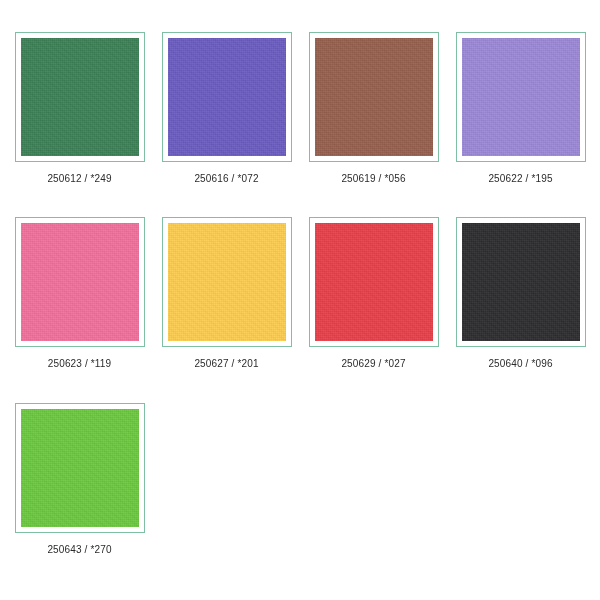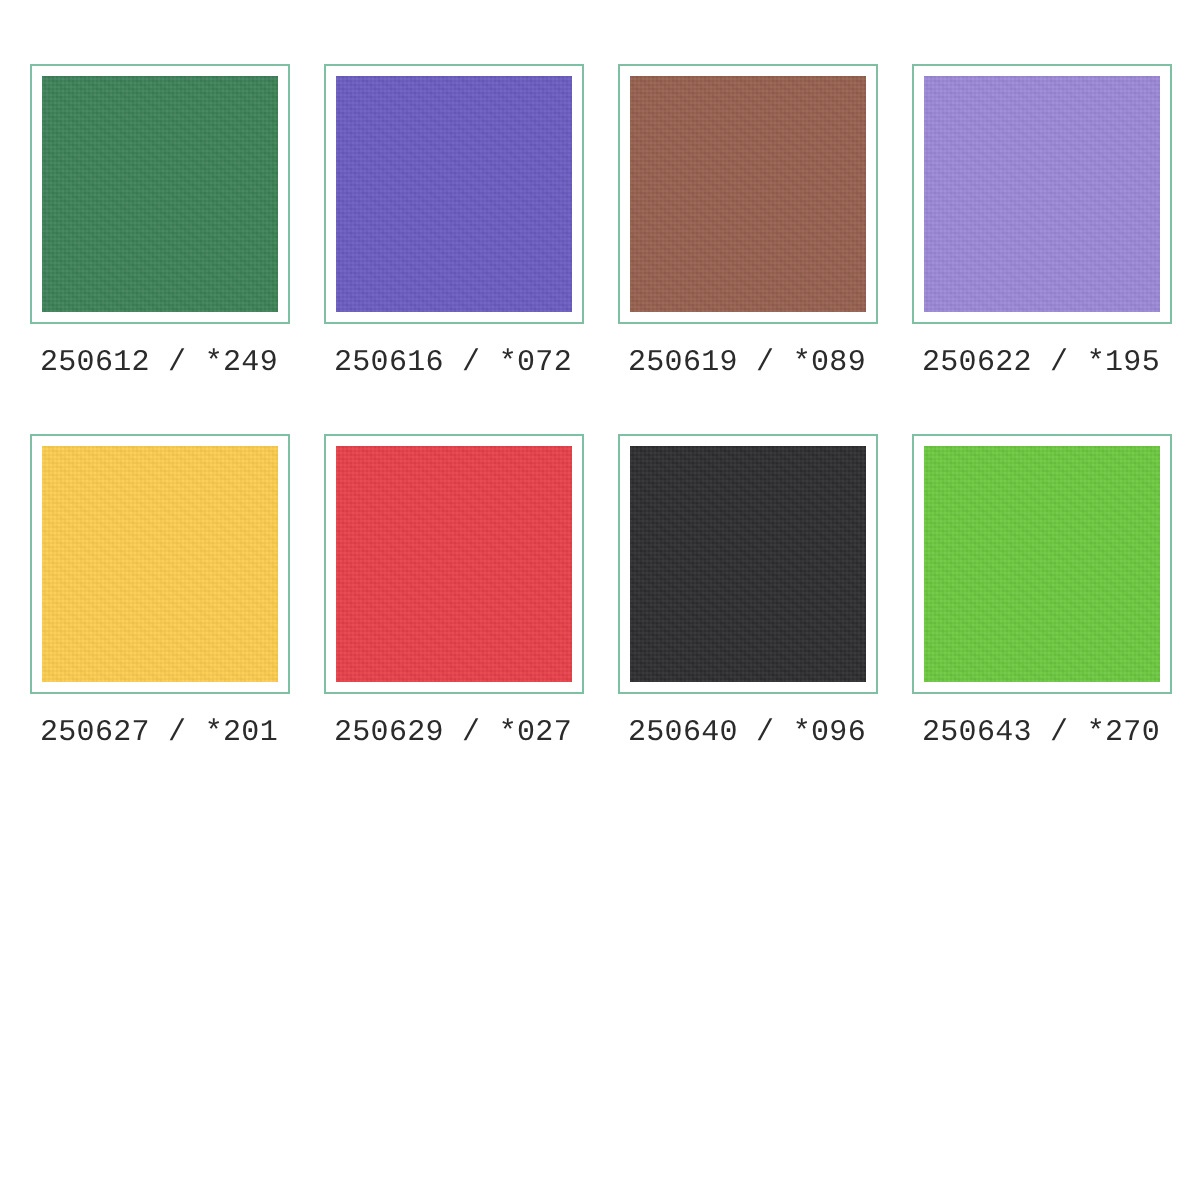--- a/index.html
+++ b/index.html
@@ -61,25 +61,25 @@
     background-image:
       repeating-linear-gradient(0deg,   rgba(255,255,255,0.045) 0px, rgba(255,255,255,0.045) 1px, rgba(0,0,0,0.035) 1px, rgba(0,0,0,0.035) 2px),
       repeating-linear-gradient(90deg,  rgba(255,255,255,0.035) 0px, rgba(255,255,255,0.035) 1px, rgba(0,0,0,0.03) 1px, rgba(0,0,0,0.03) 2px),
       repeating-linear-gradient(37deg,  rgba(0,0,0,0.02) 0px, rgba(0,0,0,0.02) 2px, rgba(255,255,255,0.02) 2px, rgba(255,255,255,0.02) 5px);
     pointer-events: none;
     opacity: 0.7;
   }
 
   .swatch-label {
     margin-top: 11px;
-    font-size: 15px;
+    font-size: 10px;
     color: #2b2b2b;
     letter-spacing: 0.15px;
     white-space: nowrap;
-    font-family: Liberation Mono, monospace;
+    font-family: Liberation Sans, sans-serif;
   }
 </style>
 </head>
 <body>
 
 <div id="swatch-grid">
   <div class="grid-spacer"></div>
 
   <div class="swatch-card">
     <div class="swatch-frame">
@@ -93,30 +93,36 @@
     <div class="swatch-frame">
       <div class="swatch-color" style="background-color:#6a5cc0;"></div>
     </div>
     <div class="swatch-label">250616 / *072</div>
   </div>
 
   <div class="swatch-card">
     <div class="swatch-frame">
       <div class="swatch-color" style="background-color:#96604f;"></div>
     </div>
-    <div class="swatch-label">250619 / *089</div>
+    <div class="swatch-label">250619 / *056</div>
   </div>
 
   <div class="swatch-card">
     <div class="swatch-frame">
       <div class="swatch-color" style="background-color:#9b88d8;"></div>
     </div>
     <div class="swatch-label">250622 / *195</div>
   </div>
 
+  <div class="swatch-card">
+    <div class="swatch-frame">
+      <div class="swatch-color" style="background-color:#f0709c;"></div>
+    </div>
+    <div class="swatch-label">250623 / *119</div>
+  </div>
 
   <div class="swatch-card">
     <div class="swatch-frame">
       <div class="swatch-color" style="background-color:#fbcc4e;"></div>
     </div>
     <div class="swatch-label">250627 / *201</div>
   </div>
 
 
   <div class="swatch-card">

